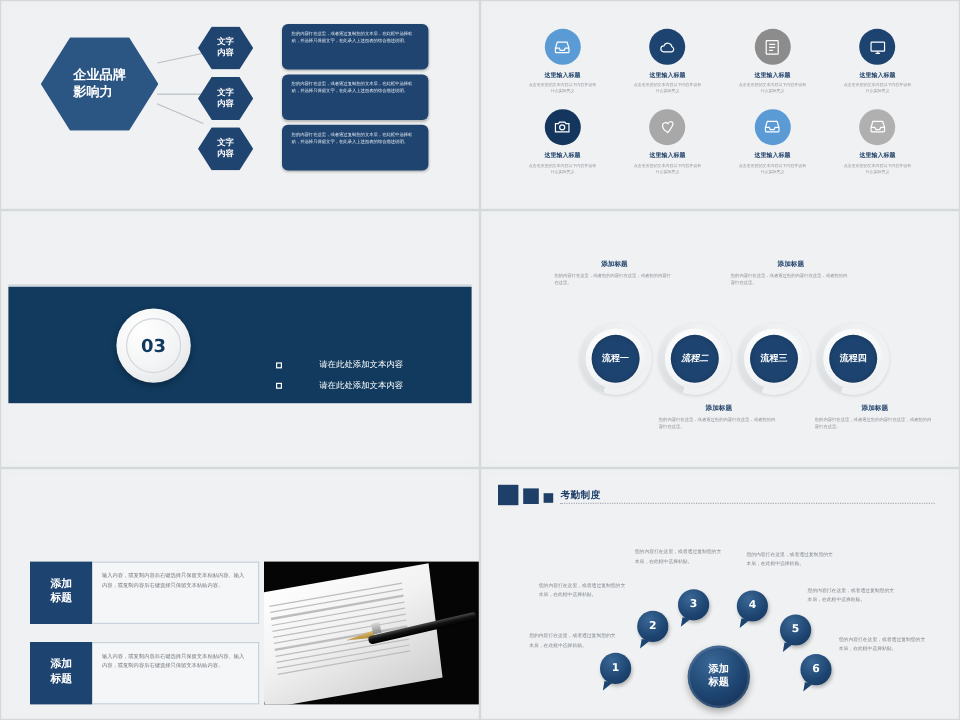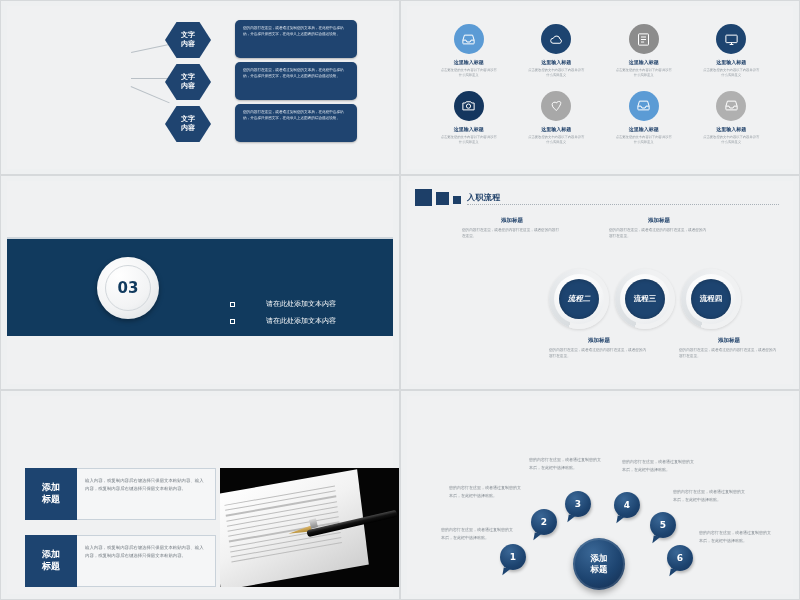--- a/index.html
+++ b/index.html
@@ -210,20 +210,22 @@
   }
   .bub-txt { position: absolute; font-size: 4px; line-height: 1.9; color: #7f878e; width: 74px; }
 </style>
 </head>
 <body>
 
 <div class="grid">
 
   <div class="slide">
     <div class="slide-inner">
+      <div class="hex hex-big" style="white-space:pre-line">企业品牌
+影响力</div>
 
       <div class="connector" style="left:124px; top:46px; width:40px; transform:rotate(-12deg);"></div>
       <div class="connector" style="left:124px; top:72px; width:38px;"></div>
       <div class="connector" style="left:124px; top:80px; width:42px; transform:rotate(23deg);"></div>
 
       <div class="hex hex-sm s1" style="white-space:pre-line">文字
 内容</div>
       <div class="hex hex-sm s2" style="white-space:pre-line">文字
 内容</div>
       <div class="hex hex-sm s3" style="white-space:pre-line">文字
@@ -335,106 +337,111 @@
         <div class="bullet">
           <span class="bullet-box"></span>
           <span class="bullet-text">请在此处添加文本内容</span>
         </div>
       </div>
     </div>
   </div>
 
   <div class="slide">
     <div class="slide-inner">
+      <div class="proc-wrap">
+
+        <div class="proc-label" style="left:55px; top:8px;">
+          <div class="pl-title">添加标题</div>
+          <div class="pl-body">您的内容打在这里，或者您的内容打在这里，或者您的内容打在这里。</div>
+        </div>
+        <div class="proc-label" style="left:202px; top:8px;">
+          <div class="pl-title">添加标题</div>
+          <div class="pl-body">您的内容打在这里，或者通过您的内容打在这里，或者您的内容打在这里。</div>
+        </div>
+
+        <div class="proc-node" style="left:76px; top:60px;">
+          <div class="proc-swirl"></div>
+          <div class="proc-inner-ring"></div>
+          <div class="proc-circle">流程一</div>
+        </div>
+        <div class="proc-node" style="left:142px; top:60px;font-style:italic;">
+          <div class="proc-swirl"></div>
+          <div class="proc-inner-ring"></div>
+          <div class="proc-circle">流程二</div>
+        </div>
+        <div class="proc-node" style="left:274px; top:60px;">
+          <div class="proc-swirl"></div>
+          <div class="proc-inner-ring"></div>
+          <div class="proc-circle">流程四</div>
+        </div>
+        <div class="proc-node" style="left:208px; top:60px;">
+          <div class="proc-swirl"></div>
+          <div class="proc-inner-ring"></div>
+          <div class="proc-circle">流程三</div>
+        </div>
+
+        <div class="proc-label" style="left:142px; top:128px;">
+          <div class="pl-title">添加标题</div>
+          <div class="pl-body">您的内容打在这里，或者通过您的内容打在这里，或者您的内容打在这里。</div>
+        </div>
+        <div class="proc-label" style="left:272px; top:128px;">
+          <div class="pl-title">添加标题</div>
+          <div class="pl-body">您的内容打在这里，或者通过您的内容打在这里，或者您的内容打在这里。</div>
+        </div>
+      </div>
+    </div>
+  </div>
+
+  <div class="slide">
+    <div class="slide-inner">
+
+      <div class="card-row" style="left:18px; top:72px;">
+        <div class="card-tag" style="white-space:pre-line">添加
+标题</div>
+        <div class="card-body">输入内容，或复制内容后右键选择只保留文本粘贴内容、输入内容，或复制内容后右键选择只保留文本粘贴内容。</div>
+      </div>
+      <div class="card-row" style="left:18px; top:139px;">
+        <div class="card-tag" style="white-space:pre-line">添加
+标题</div>
+        <div class="card-body">输入内容，或复制内容后右键选择只保留文本粘贴内容、输入内容，或复制内容后右键选择只保留文本粘贴内容。</div>
+      </div>
+
+      <div class="photo">
+        <div class="paper">
+          <div class="lines">
+            <i></i>
+              <i></i>
+              <i></i>
+              <i></i>
+              <i></i>
+              <i></i>
+              <i></i>
+              <i></i>
+              <i></i>
+              <i></i>
+              <i></i>
+              <i></i>
+          </div>
+        </div>
+        <div class="pen-nib"></div>
+        <div class="pen-ring"></div>
+        <div class="pen-body"></div>
+      </div>
+    </div>
+  </div>
+
+  <div class="slide">
+    <div class="slide-inner">
       <div class="sec-head">
         <span class="sq a"></span>
         <span class="sq b"></span>
         <span class="sq c"></span>
-        <span class="sec-title">入职流程</span>
+        <span class="sec-title">考勤制度</span>
         <span class="sec-rule"></span>
       </div>
-      <div class="proc-wrap">
-
-        <div class="proc-label" style="left:55px; top:8px;">
-          <div class="pl-title">添加标题</div>
-          <div class="pl-body">您的内容打在这里，或者您的内容打在这里，或者您的内容打在这里。</div>
-        </div>
-        <div class="proc-label" style="left:202px; top:8px;">
-          <div class="pl-title">添加标题</div>
-          <div class="pl-body">您的内容打在这里，或者通过您的内容打在这里，或者您的内容打在这里。</div>
-        </div>
-
-        <div class="proc-node" style="left:142px; top:60px;font-style:italic;">
-          <div class="proc-swirl"></div>
-          <div class="proc-inner-ring"></div>
-          <div class="proc-circle">流程二</div>
-        </div>
-        <div class="proc-node" style="left:274px; top:60px;">
-          <div class="proc-swirl"></div>
-          <div class="proc-inner-ring"></div>
-          <div class="proc-circle">流程四</div>
-        </div>
-        <div class="proc-node" style="left:208px; top:60px;">
-          <div class="proc-swirl"></div>
-          <div class="proc-inner-ring"></div>
-          <div class="proc-circle">流程三</div>
-        </div>
-
-        <div class="proc-label" style="left:142px; top:128px;">
-          <div class="pl-title">添加标题</div>
-          <div class="pl-body">您的内容打在这里，或者通过您的内容打在这里，或者您的内容打在这里。</div>
-        </div>
-        <div class="proc-label" style="left:272px; top:128px;">
-          <div class="pl-title">添加标题</div>
-          <div class="pl-body">您的内容打在这里，或者通过您的内容打在这里，或者您的内容打在这里。</div>
-        </div>
-      </div>
-    </div>
-  </div>
-
-  <div class="slide">
-    <div class="slide-inner">
-
-      <div class="card-row" style="left:18px; top:72px;">
-        <div class="card-tag" style="white-space:pre-line">添加
-标题</div>
-        <div class="card-body">输入内容，或复制内容后右键选择只保留文本粘贴内容、输入内容，或复制内容后右键选择只保留文本粘贴内容。</div>
-      </div>
-      <div class="card-row" style="left:18px; top:139px;">
-        <div class="card-tag" style="white-space:pre-line">添加
-标题</div>
-        <div class="card-body">输入内容，或复制内容后右键选择只保留文本粘贴内容、输入内容，或复制内容后右键选择只保留文本粘贴内容。</div>
-      </div>
-
-      <div class="photo">
-        <div class="paper">
-          <div class="lines">
-            <i></i>
-              <i></i>
-              <i></i>
-              <i></i>
-              <i></i>
-              <i></i>
-              <i></i>
-              <i></i>
-              <i></i>
-              <i></i>
-              <i></i>
-              <i></i>
-          </div>
-        </div>
-        <div class="pen-nib"></div>
-        <div class="pen-ring"></div>
-        <div class="pen-body"></div>
-      </div>
-    </div>
-  </div>
-
-  <div class="slide">
-    <div class="slide-inner">
 
       <div class="bub-txt" style="left:34px; top:130px;">您的内容打在这里，或者通过复制您的文本后，在此框中选择粘贴。</div>
       <div class="bub-txt" style="left:42px; top:88px;">您的内容打在这里，或者通过复制您的文本后，在此框中选择粘贴。</div>
       <div class="bub-txt" style="left:122px; top:60px;">您的内容打在这里，或者通过复制您的文本后，在此框中选择粘贴。</div>
       <div class="bub-txt" style="left:215px; top:62px;">您的内容打在这里，或者通过复制您的文本后，在此框中选择粘贴。</div>
       <div class="bub-txt" style="left:266px; top:92px;">您的内容打在这里，或者通过复制您的文本后，在此框中选择粘贴。</div>
       <div class="bub-txt" style="left:292px; top:133px;">您的内容打在这里，或者通过复制您的文本后，在此框中选择粘贴。</div>
 
       <div class="bub" style="left:93px; top:148px;">1</div>
       <div class="bub" style="left:124px; top:113px;">2</div>

